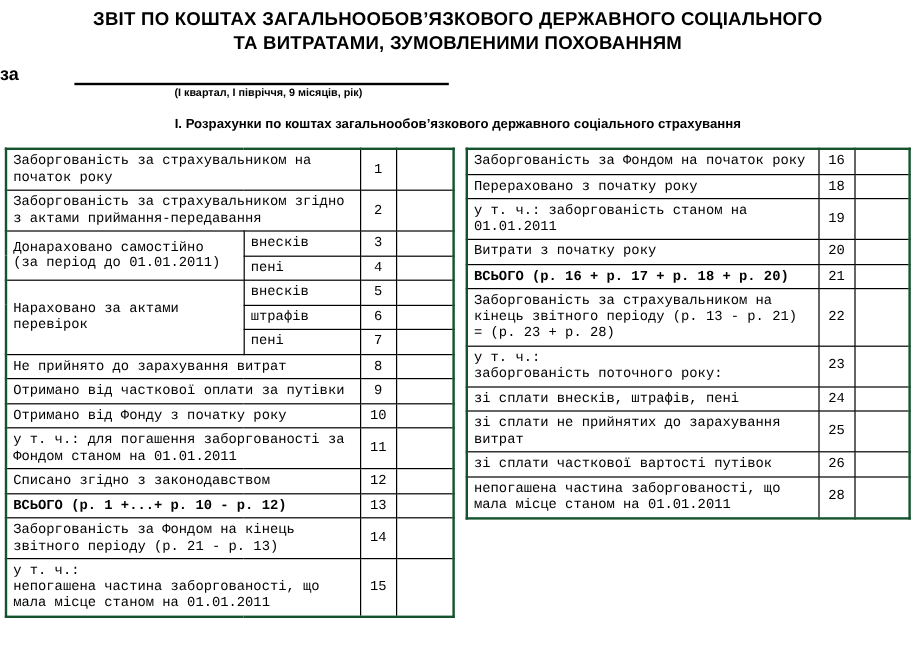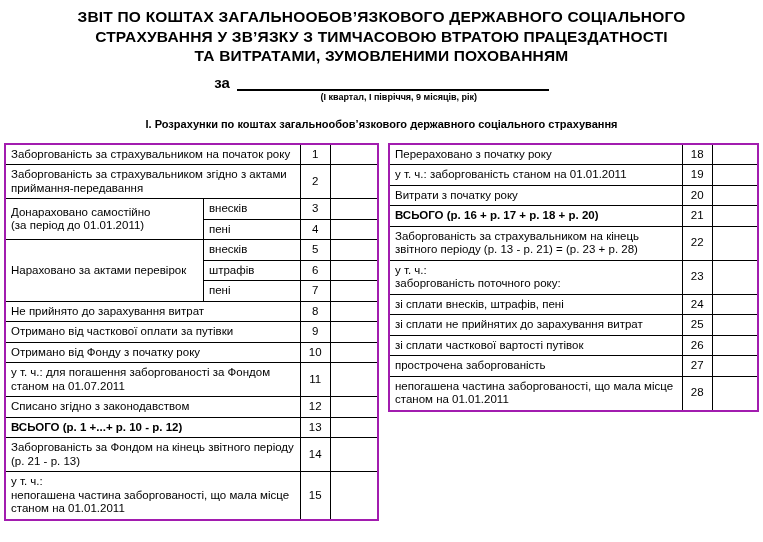--- a/index.html
+++ b/index.html
@@ -17,24 +17,25 @@
   .title {
     padding-top: 7px;
     text-align: center;
     font-weight: bold;
     font-size: 15.5px;
     line-height: 19.5px;
     letter-spacing: 0.2px;
   }
   .period-row {
     display: flex;
-    justify-content: center;
+    justify-content: flex-start;
     align-items: flex-end;
     margin-top: 5px;
     height: 20px;
+    gap: 39px;
   }
   .period-prefix {
     font-weight: bold;
     font-size: 15px;
     margin-right: 7px;
     line-height: 16px;
   }
   .period-line {
     position: relative;
     width: 312px;
@@ -65,22 +66,23 @@
   }
   .tables {
     display: flex;
     align-items: flex-start;
     gap: 9px;
     padding: 0 4px;
     margin-top: 13px;
   }
   table {
     border-collapse: collapse;
-    border: 2px solid #a21caf;
+    border: 2px solid #14532d;
     table-layout: fixed;
+    font-family: Liberation Mono, monospace;
   }
   td {
     border: 1px solid #000;
     font-size: 11.5px;
     line-height: 13.5px;
     padding: 3px 5px;
     vertical-align: middle;
     overflow: hidden;
   }
   td.num { text-align: center; padding: 3px 1px; }
@@ -88,21 +90,20 @@
   td.bold { font-weight: bold; }
   .pre { white-space: pre-line; }
 </style>
 </head>
 <body>
 
 <div class="page">
 
   <div class="title">
     <div>ЗВІТ ПО КОШТАХ ЗАГАЛЬНООБОВ’ЯЗКОВОГО ДЕРЖАВНОГО СОЦІАЛЬНОГО</div>
-    <div>СТРАХУВАННЯ У ЗВ’ЯЗКУ З ТИМЧАСОВОЮ ВТРАТОЮ ПРАЦЕЗДАТНОСТІ</div>
     <div>ТА ВИТРАТАМИ, ЗУМОВЛЕНИМИ ПОХОВАННЯМ</div>
   </div>
 
   <div class="period-row">
     <span class="period-prefix">за</span>
     <span class="period-line">
       <span class="period-value"></span>
       <span class="period-hint">(І квартал, І півріччя, 9 місяців, рік)</span>
     </span>
   </div>
@@ -165,21 +166,21 @@
             <td class="label pre" colspan="2">Отримано від часткової оплати за путівки</td>
             <td class="num">9</td>
             <td class="value"></td>
           </tr>
           <tr>
             <td class="label pre" colspan="2">Отримано від Фонду з початку року</td>
             <td class="num">10</td>
             <td class="value"></td>
           </tr>
           <tr>
-            <td class="label pre" colspan="2">у т. ч.: для погашення заборгованості за Фондом станом на 01.07.2011</td>
+            <td class="label pre" colspan="2">у т. ч.: для погашення заборгованості за Фондом станом на 01.01.2011</td>
             <td class="num">11</td>
             <td class="value"></td>
           </tr>
           <tr>
             <td class="label pre" colspan="2">Списано згідно з законодавством</td>
             <td class="num">12</td>
             <td class="value"></td>
           </tr>
           <tr>
             <td class="label pre bold" colspan="2">ВСЬОГО (р. 1 +...+ р. 10 - р. 12)</td>
@@ -200,20 +201,25 @@
         </tbody>
     </table>
     <table id="right-table">
       <colgroup>
         <col style="width:294px">
           <col style="width:30px">
           <col style="width:46px">
       </colgroup>
       <tbody>
           <tr>
+            <td class="label pre">Заборгованість за Фондом на початок року</td>
+            <td class="num">16</td>
+            <td class="value"></td>
+          </tr>
+          <tr>
             <td class="label pre">Перераховано з початку року</td>
             <td class="num">18</td>
             <td class="value"></td>
           </tr>
           <tr>
             <td class="label pre">у т. ч.: заборгованість станом на 01.01.2011</td>
             <td class="num">19</td>
             <td class="value"></td>
           </tr>
           <tr>
@@ -246,25 +252,20 @@
             <td class="label pre">зі сплати не прийнятих до зарахування витрат</td>
             <td class="num">25</td>
             <td class="value"></td>
           </tr>
           <tr>
             <td class="label pre">зі сплати часткової вартості путівок</td>
             <td class="num">26</td>
             <td class="value"></td>
           </tr>
           <tr>
-            <td class="label pre">прострочена заборгованість</td>
-            <td class="num">27</td>
-            <td class="value"></td>
-          </tr>
-          <tr>
             <td class="label pre">непогашена частина заборгованості, що мала місце станом на 01.01.2011</td>
             <td class="num">28</td>
             <td class="value"></td>
           </tr>
         </tbody>
     </table>
   </div>
 
 </div>
 

